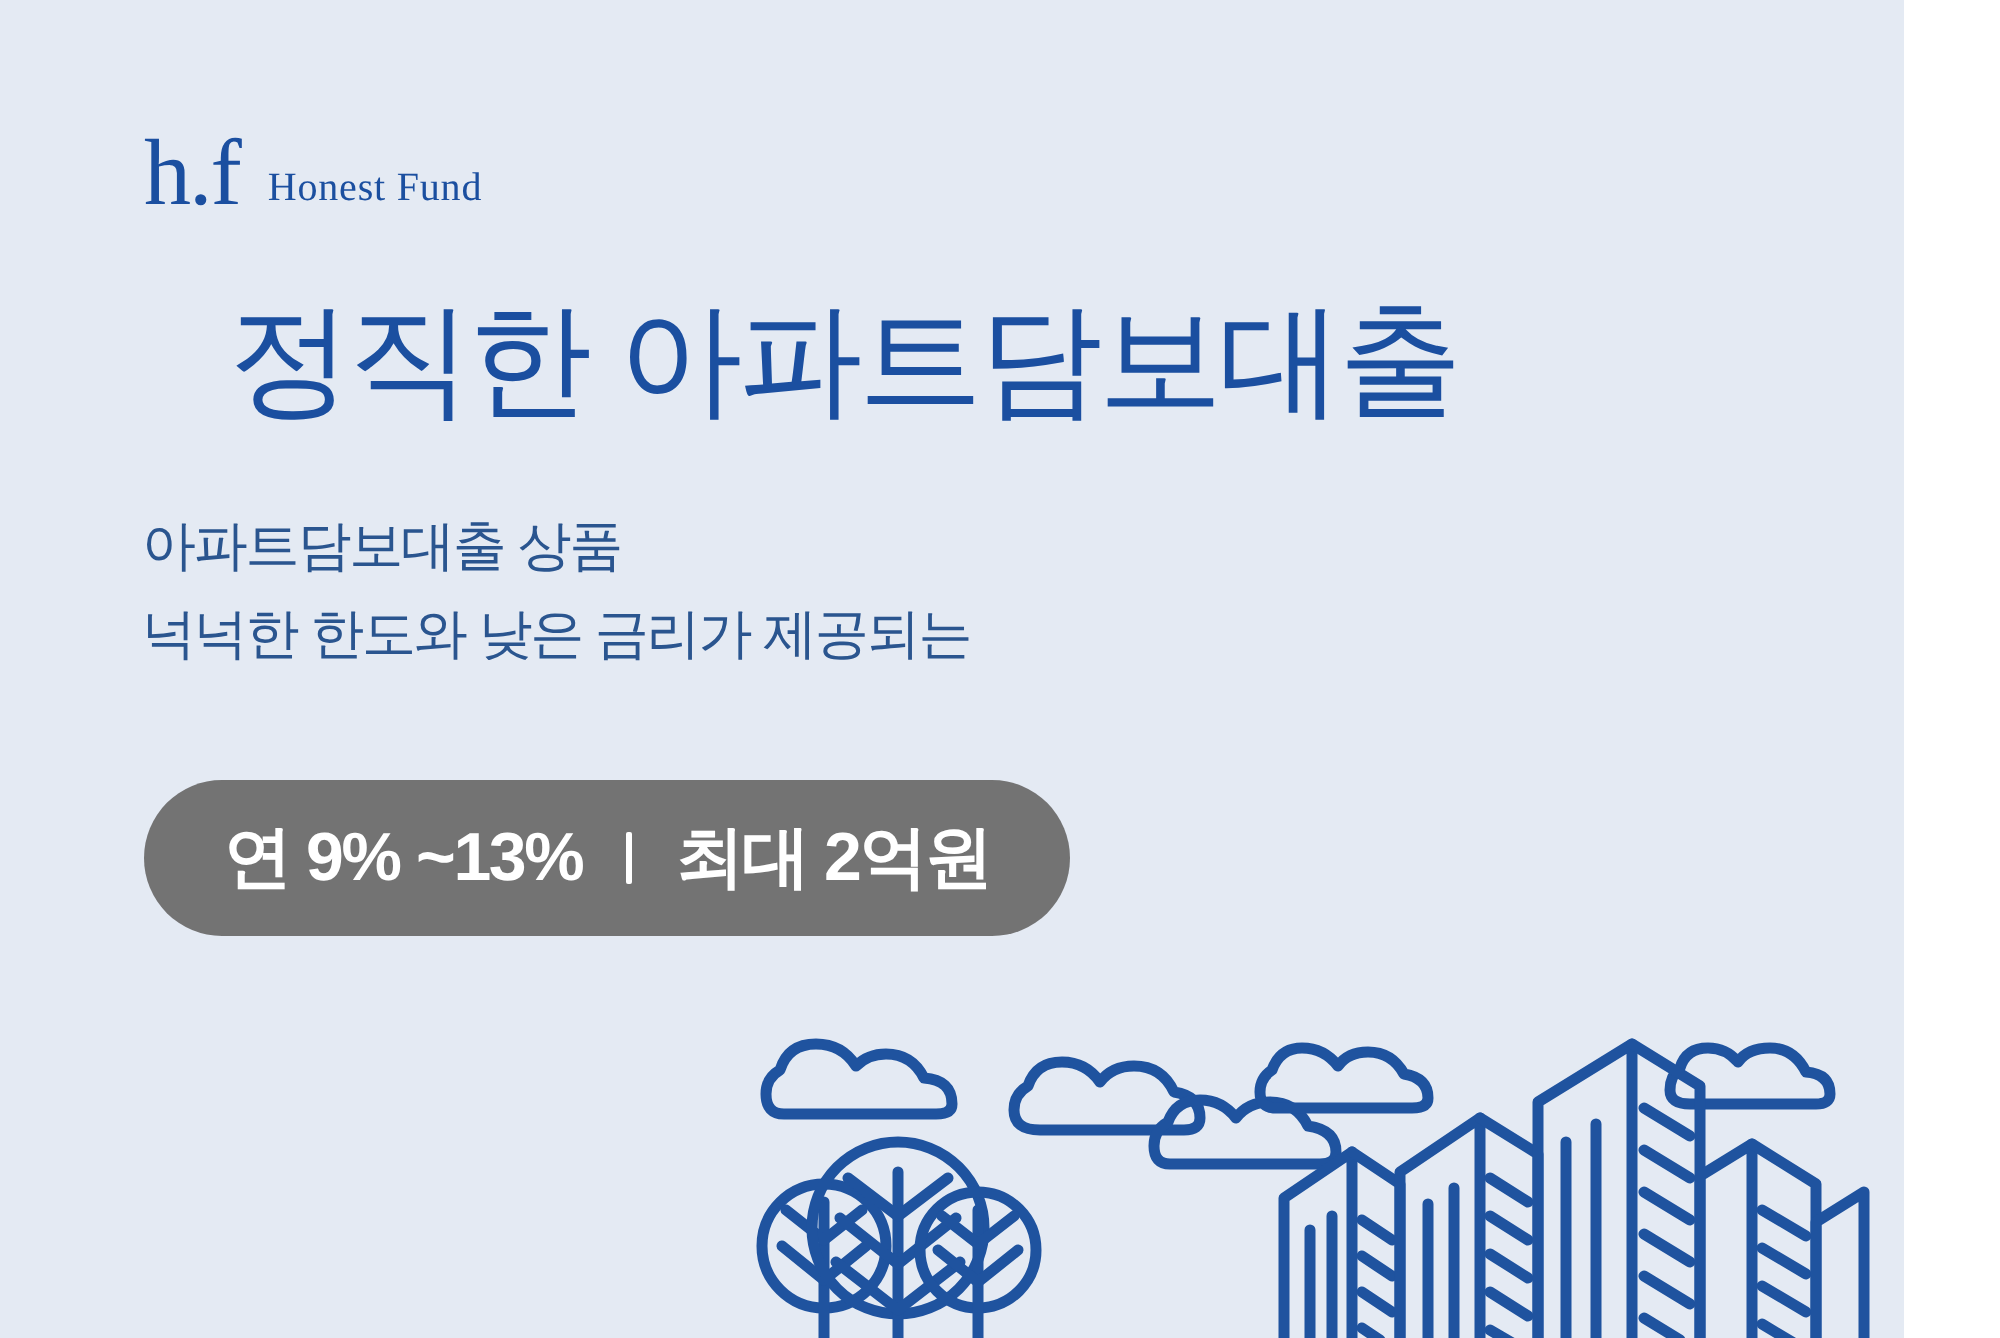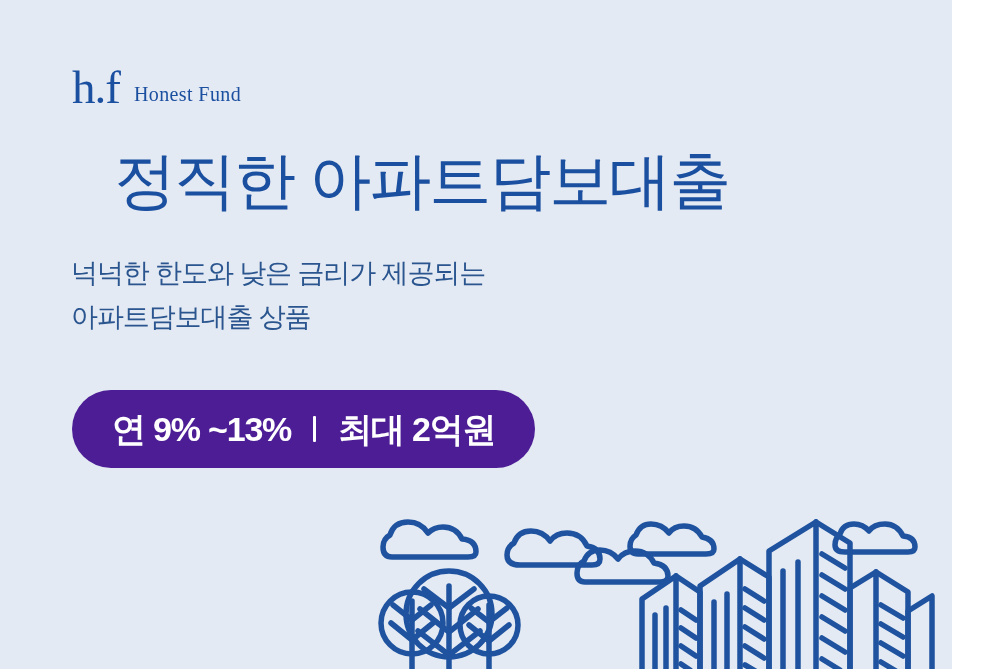--- a/index.html
+++ b/index.html
@@ -77,21 +77,21 @@
   .subtitle div { white-space: nowrap; }
 
   
   .pill {
     position: absolute;
     left: 72px;
     top: 390px;
     height: 78px;
     padding: 0 40px;
     border-radius: 39px;
-    background: #4c1d95;
+    background: #737373;
     display: flex;
     align-items: center;
     box-sizing: border-box;
   }
   .pill-text {
     font-size: 34px;
     font-weight: 700;
     color: #ffffff;
     letter-spacing: -1.2px;
     line-height: 1;
@@ -123,22 +123,22 @@
 <div id="banner">
 
   <div class="logo-row">
     <span class="logo-mark">h.f</span>
     <span class="logo-word">Honest Fund</span>
   </div>
 
   <div class="headline">정직한 아파트담보대출</div>
 
   <div class="subtitle">
+    <div>아파트담보대출 상품</div>
     <div>넉넉한 한도와 낮은 금리가 제공되는</div>
-    <div>아파트담보대출 상품</div>
   </div>
 
   <div class="pill">
     <span class="pill-text">
       <span>연 9% ~13%</span>
       <span class="pill-sep"></span>
       <span>최대 2억원</span>
     </span>
   </div>
 

